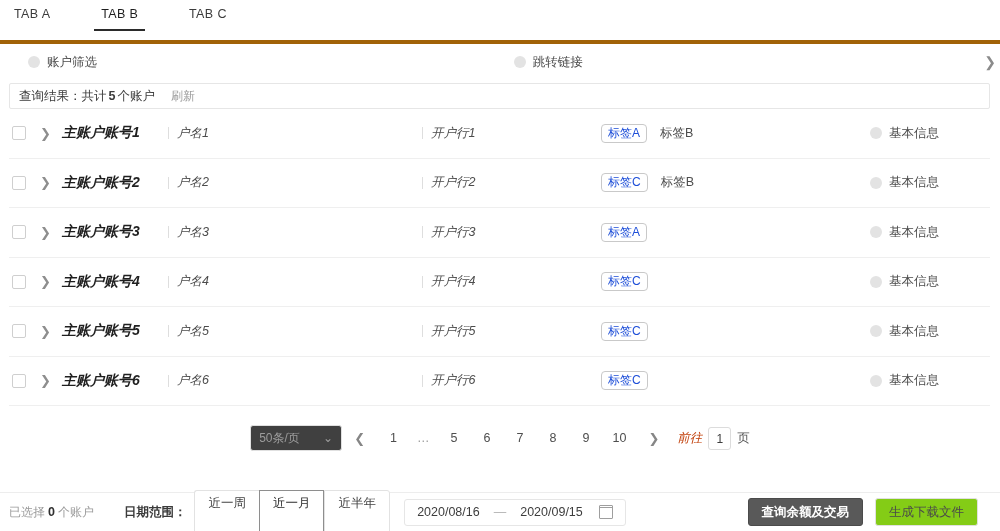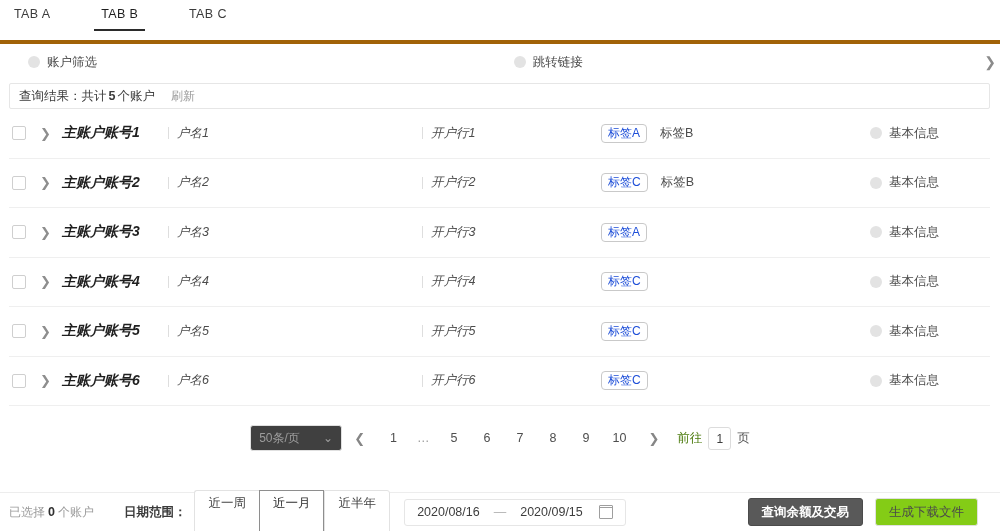--- a/index.html
+++ b/index.html
@@ -219,21 +219,21 @@
     font-size: 13px;
   }
   .pg-num {
     min-width: 13px;
     text-align: center;
     margin: 0 10px;
     color: #4e4e4e;
     cursor: pointer;
   }
   .pg-ell { margin: 0 7px; color: #9a9a9a; letter-spacing: 1px; cursor: pointer; }
-  .goto { margin-left: 6px; color: #4d7c0f; }
+  .goto { margin-left: 6px; color: #c2410c; font-style: italic; }
   .goto-input {
     width: 23px;
     height: 23px;
     border: 1px solid #dcdcdc;
     border-radius: 3px;
     text-align: center;
     line-height: 23px;
     margin: 0 6px;
     box-sizing: border-box;
     color: #3d3d3d;

